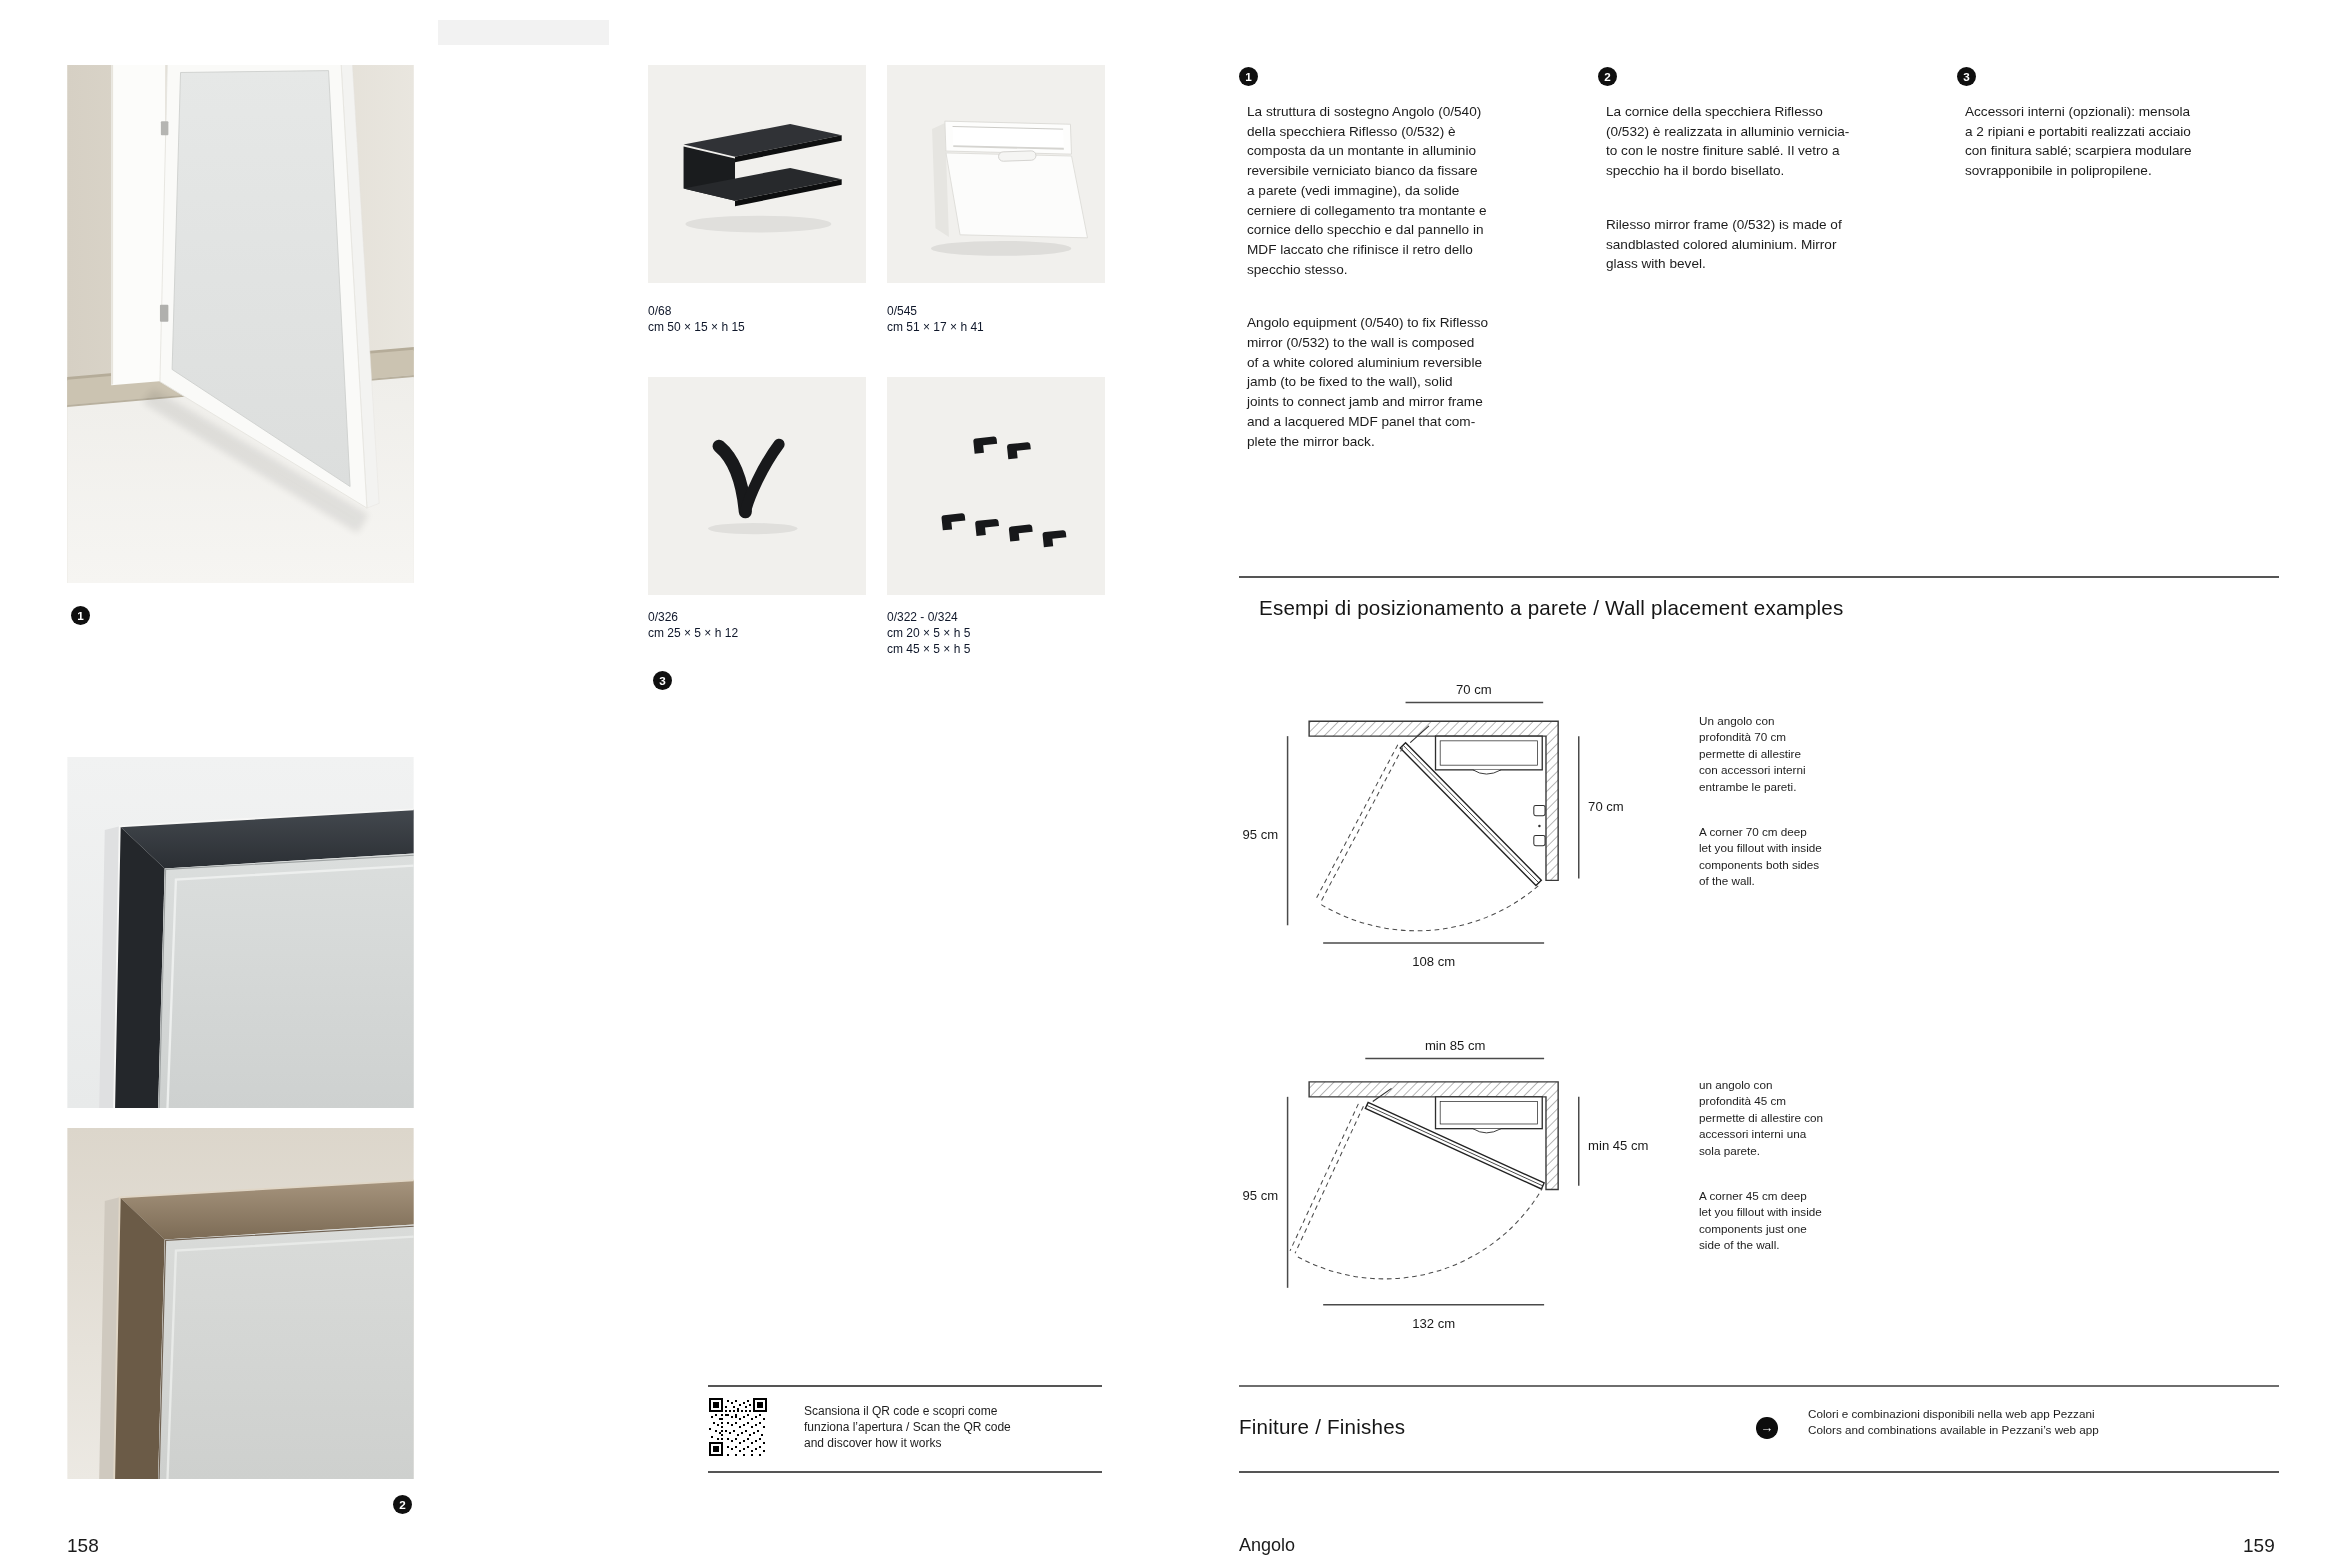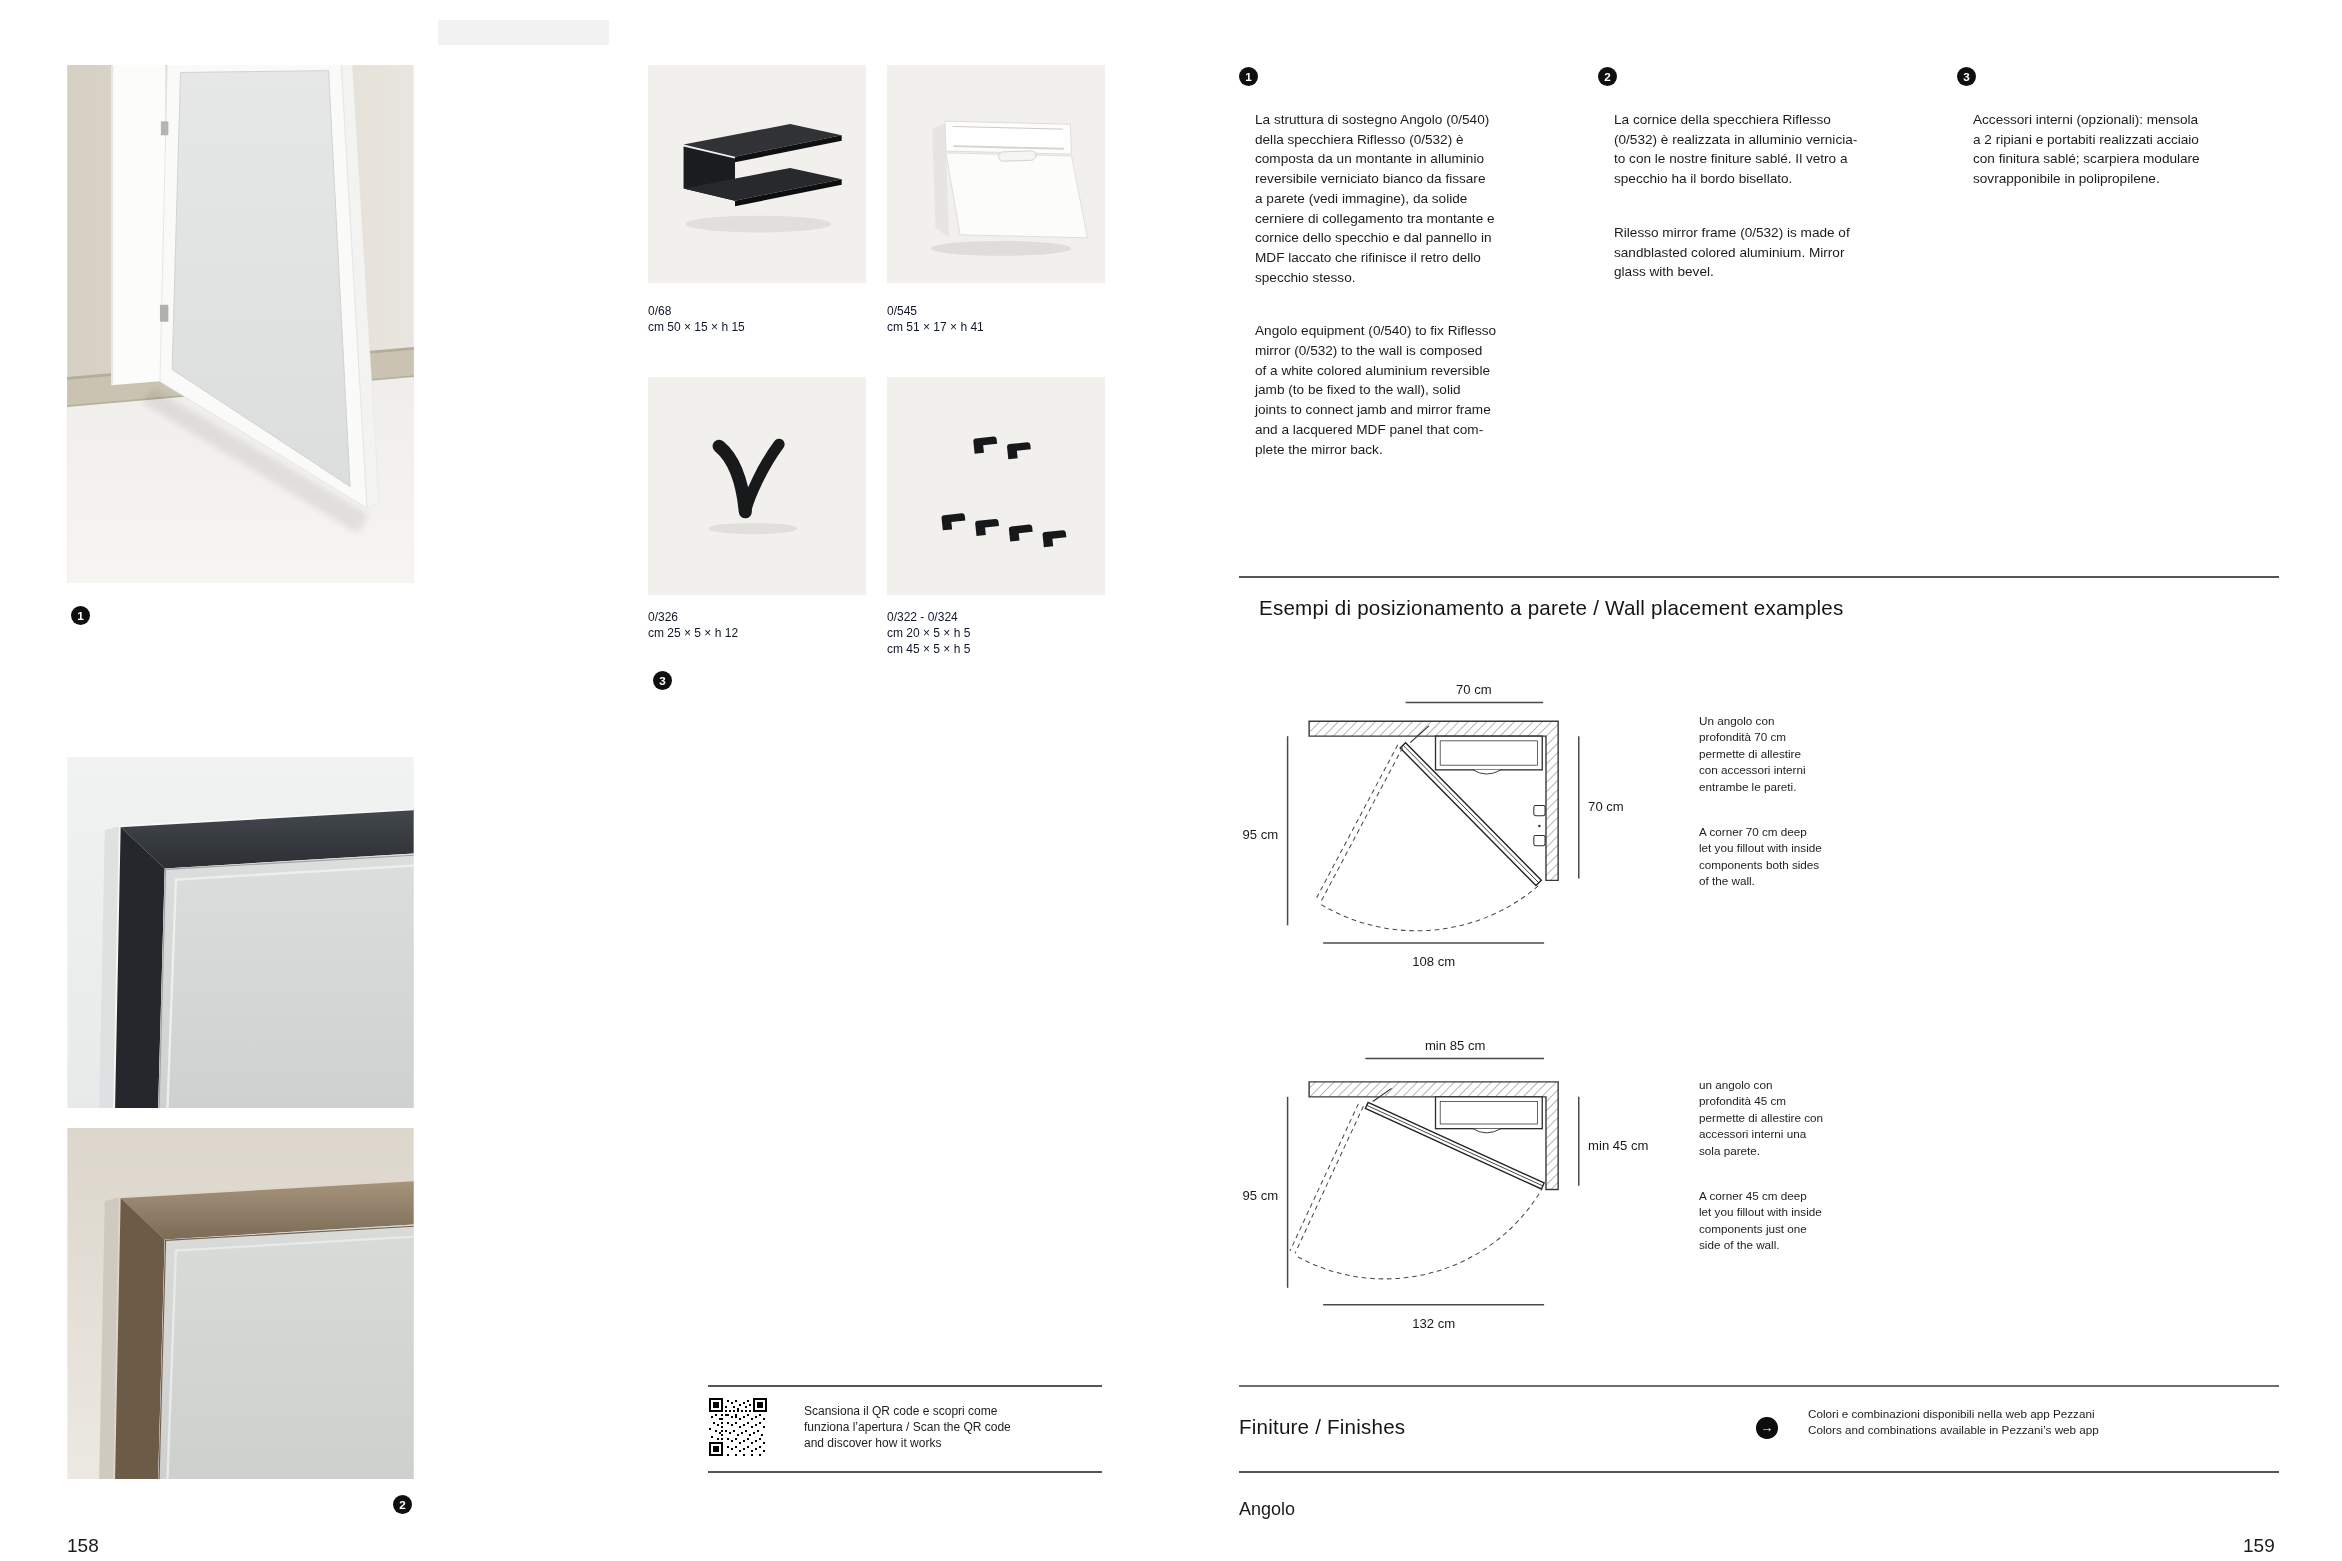--- a/index.html
+++ b/index.html
@@ -6,29 +6,29 @@
   .page{position:relative;width:2342px;height:1562px;background:#fff;
         font-family:"Liberation Sans","DejaVu Sans",sans-serif;color:#1b1b1b;overflow:hidden;}
   .abs{position:absolute;}
   .photo{position:absolute;overflow:hidden;}
   .photo svg{display:block;}
   .badge{position:absolute;width:19px;height:19px;border-radius:50%;background:#0f0f0f;color:#fff;
          font-size:11.7px;font-weight:bold;display:flex;align-items:center;justify-content:center;line-height:1;}
   .caption{position:absolute;font-size:12px;line-height:16px;color:#0f172a;}
   .caption .dims{white-space:pre-line;}
   .col{position:absolute;width:334px;}
-  .col p{margin:16px;font-size:13.6px;line-height:19.7px;white-space:pre-line;color:#1c1c1c;}
+  .col p{margin:8px;font-size:13.6px;line-height:19.7px;white-space:pre-line;color:#1c1c1c;}
   .col p.en{margin-top:34px;}
   .rule{position:absolute;height:1.9px;background:#555;}
   .h-section{position:absolute;font-size:20.6px;color:#151515;letter-spacing:0.2px;}
   .note{position:absolute;width:161px;font-size:11.7px;line-height:16.4px;color:#1d1d1d;}
   .note div{white-space:pre-line;}
   .note .en{margin-top:29px;}
   .pagenum{position:absolute;font-size:19px;color:#1a1a1a;margin-top:40px;}
-  .footer-title{position:absolute;font-size:18px;color:#1a1a1a;}
+  .footer-title{position:absolute;font-size:18px;color:#1a1a1a;margin-top:36px;}
   .qr-caption{position:absolute;font-size:12px;line-height:16px;white-space:pre-line;color:#1d1d1d;width:319px;}
   .arrow-circle{position:absolute;width:21.5px;height:21.5px;border-radius:50%;background:#0d0d0d;color:#fff;
                 display:flex;align-items:center;justify-content:center;font-size:13px;font-weight:bold;}
   .webapp-note{position:absolute;font-size:11.7px;line-height:16.4px;white-space:pre-line;color:#1d1d1d;width:506px;}
   .header-box{position:absolute;background:#f2f2f2;}
   svg{font-family:"Liberation Sans","DejaVu Sans",sans-serif;}
   svg text{font-size:14px;fill:#1a1a1a;}
   .dim{stroke:#4a4a4a;stroke-width:1.6;}
   .dash{stroke:#4a4a4a;stroke-width:1.1;stroke-dasharray:5,4;fill:none;}
 </style>

